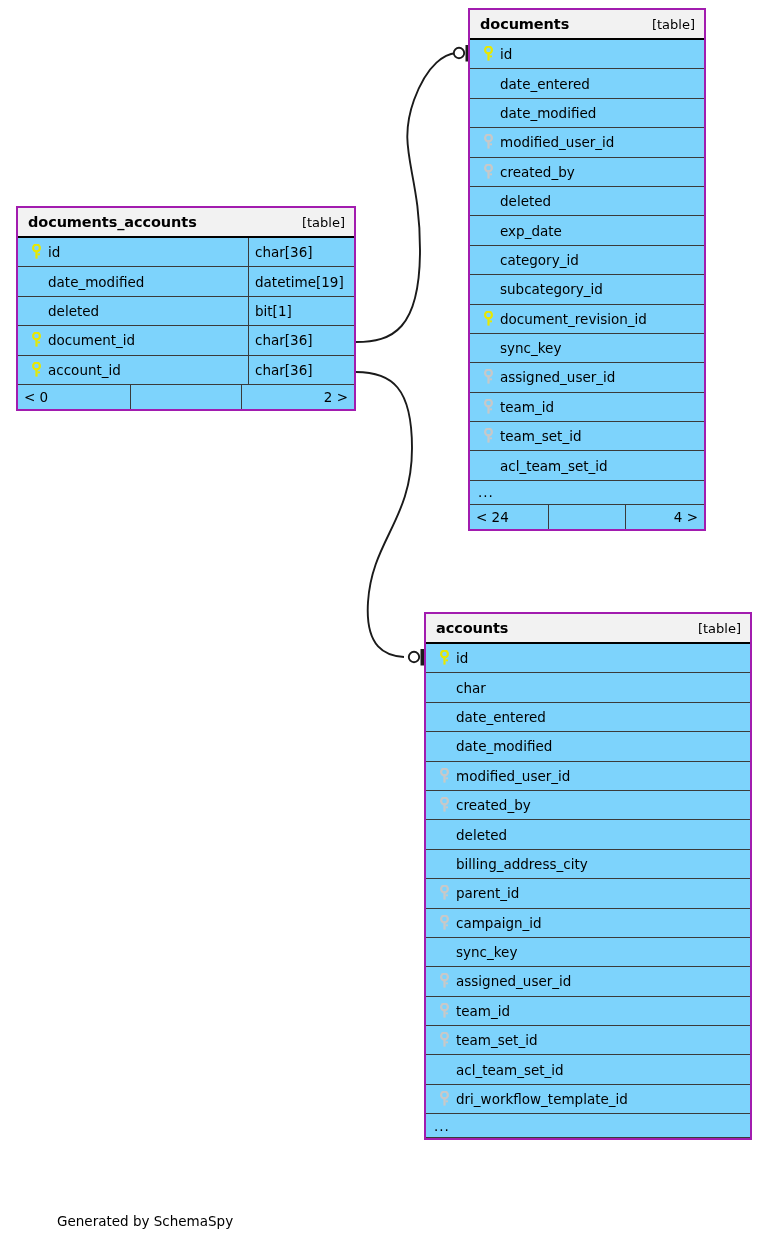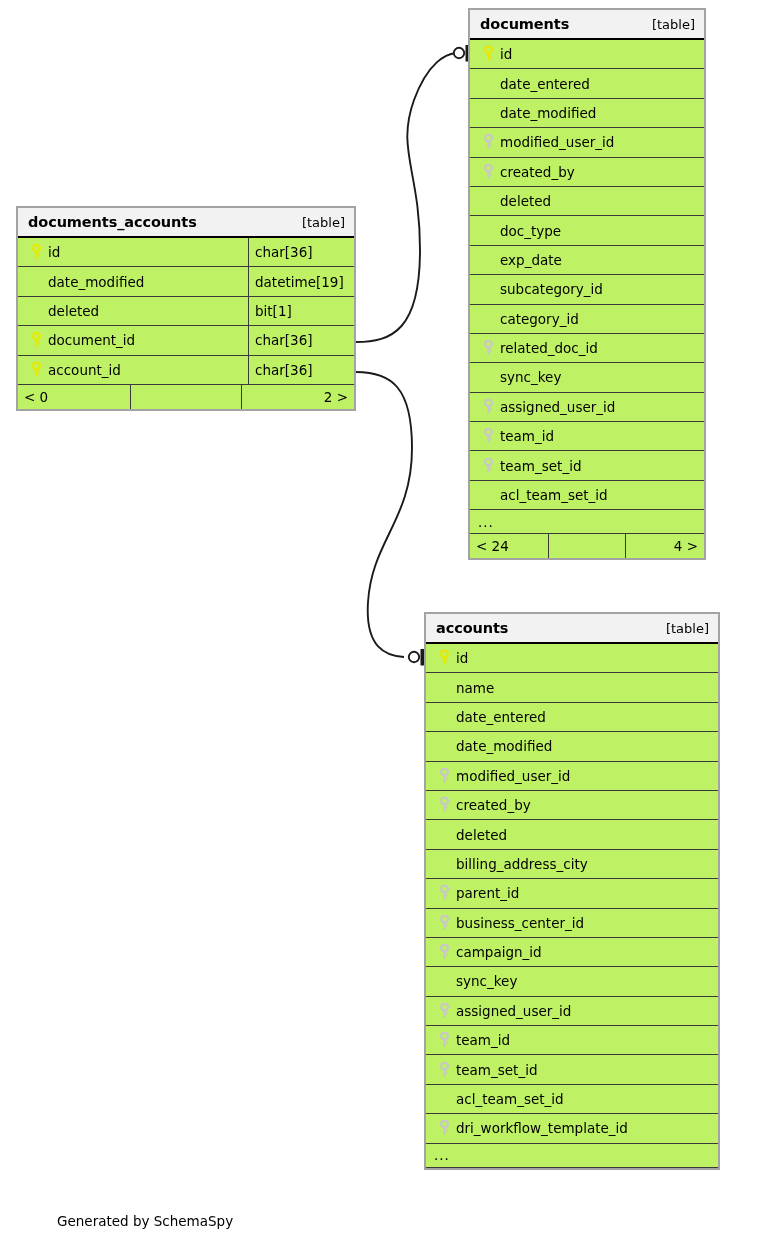--- a/index.html
+++ b/index.html
@@ -29,22 +29,22 @@
     top: 0;
     width: 764px;
     height: 1245px;
     z-index: 1;
     pointer-events: none;
   }
 
   .db-table {
     position: absolute;
     z-index: 2;
-    background: #bef264;
-    border: 2px solid #a3a3a3;
+    background: #7dd3fc;
+    border: 2px solid #a21caf;
     box-sizing: border-box;
   }
 
   .tbl-header {
     display: flex;
     align-items: center;
     justify-content: space-between;
     background: #f2f2f2;
     border-bottom: 2px solid #000000;
     box-sizing: border-box;
@@ -138,21 +138,21 @@
     box-sizing: border-box;
     flex: 1 1 33.333%;
   }
   .foot-cell.left  { justify-content: flex-start; padding-left: 6px; }
   .foot-cell.mid   { justify-content: center; border-left: 1.4px solid #3a3a3a; border-right: 1.4px solid #3a3a3a; }
   .foot-cell.right { justify-content: flex-end; padding-right: 6px; }
 
   
   #table-documents_accounts { left: 16px;  top: 206px; width: 340px; }
   #table-documents          { left: 468px; top: 8px;   width: 238px; }
-  #table-accounts           { left: 424px; top: 612px; width: 296px; }
+  #table-accounts           { left: 424px; top: 612px; width: 328px; }
 
   #table-documents_accounts .col-type-cell { flex-basis: 106px; }
 
   .credit {
     position: absolute;
     left: 17px;
     top: 1213px;
     font-size: 13.5px;
     color: #000000;
     z-index: 3;
@@ -309,51 +309,45 @@
         </div>
         <div class="tbl-row">
           <div class="col-name-cell">
             <span class="key-slot"></span>
             <span class="col-label">deleted</span>
           </div>
         </div>
         <div class="tbl-row">
           <div class="col-name-cell">
             <span class="key-slot"></span>
-            <span class="col-label">doc_type</span>
-          </div>
-        </div>
-        <div class="tbl-row">
-          <div class="col-name-cell">
-            <span class="key-slot"></span>
             <span class="col-label">exp_date</span>
           </div>
         </div>
         <div class="tbl-row">
           <div class="col-name-cell">
             <span class="key-slot"></span>
+            <span class="col-label">category_id</span>
+          </div>
+        </div>
+        <div class="tbl-row">
+          <div class="col-name-cell">
+            <span class="key-slot"></span>
             <span class="col-label">subcategory_id</span>
           </div>
         </div>
         <div class="tbl-row">
           <div class="col-name-cell">
-            <span class="key-slot"></span>
-            <span class="col-label">category_id</span>
-          </div>
-        </div>
-        <div class="tbl-row">
-          <div class="col-name-cell">
-            <span class="key-slot">
-              <svg width="9" height="16" viewBox="0 0 9 16">
-                <circle cx="4.5" cy="4" r="3.4" fill="none" stroke="#c8c8c8" stroke-width="2.2"></circle>
-                <rect x="3.4" y="6.4" width="2.2" height="8.2" fill="#c8c8c8"></rect>
-                <rect x="5.6" y="9.4" width="2.4" height="1.9" fill="#c8c8c8"></rect>
-              </svg>
-            </span>
-            <span class="col-label">related_doc_id</span>
+            <span class="key-slot">
+              <svg width="9" height="16" viewBox="0 0 9 16">
+                <circle cx="4.5" cy="4" r="3.4" fill="none" stroke="#e8e800" stroke-width="2.2"></circle>
+                <rect x="3.4" y="6.4" width="2.2" height="8.2" fill="#e8e800"></rect>
+                <rect x="5.6" y="9.4" width="2.4" height="1.9" fill="#e8e800"></rect>
+              </svg>
+            </span>
+            <span class="col-label">document_revision_id</span>
           </div>
         </div>
         <div class="tbl-row">
           <div class="col-name-cell">
             <span class="key-slot"></span>
             <span class="col-label">sync_key</span>
           </div>
         </div>
         <div class="tbl-row">
           <div class="col-name-cell">
@@ -420,21 +414,21 @@
                 <rect x="3.4" y="6.4" width="2.2" height="8.2" fill="#e8e800"></rect>
                 <rect x="5.6" y="9.4" width="2.4" height="1.9" fill="#e8e800"></rect>
               </svg>
             </span>
             <span class="col-label">id</span>
           </div>
         </div>
         <div class="tbl-row">
           <div class="col-name-cell">
             <span class="key-slot"></span>
-            <span class="col-label">name</span>
+            <span class="col-label">char</span>
           </div>
         </div>
         <div class="tbl-row">
           <div class="col-name-cell">
             <span class="key-slot"></span>
             <span class="col-label">date_entered</span>
           </div>
         </div>
         <div class="tbl-row">
           <div class="col-name-cell">
@@ -481,32 +475,20 @@
         <div class="tbl-row">
           <div class="col-name-cell">
             <span class="key-slot">
               <svg width="9" height="16" viewBox="0 0 9 16">
                 <circle cx="4.5" cy="4" r="3.4" fill="none" stroke="#c8c8c8" stroke-width="2.2"></circle>
                 <rect x="3.4" y="6.4" width="2.2" height="8.2" fill="#c8c8c8"></rect>
                 <rect x="5.6" y="9.4" width="2.4" height="1.9" fill="#c8c8c8"></rect>
               </svg>
             </span>
             <span class="col-label">parent_id</span>
-          </div>
-        </div>
-        <div class="tbl-row">
-          <div class="col-name-cell">
-            <span class="key-slot">
-              <svg width="9" height="16" viewBox="0 0 9 16">
-                <circle cx="4.5" cy="4" r="3.4" fill="none" stroke="#c8c8c8" stroke-width="2.2"></circle>
-                <rect x="3.4" y="6.4" width="2.2" height="8.2" fill="#c8c8c8"></rect>
-                <rect x="5.6" y="9.4" width="2.4" height="1.9" fill="#c8c8c8"></rect>
-              </svg>
-            </span>
-            <span class="col-label">business_center_id</span>
           </div>
         </div>
         <div class="tbl-row">
           <div class="col-name-cell">
             <span class="key-slot">
               <svg width="9" height="16" viewBox="0 0 9 16">
                 <circle cx="4.5" cy="4" r="3.4" fill="none" stroke="#c8c8c8" stroke-width="2.2"></circle>
                 <rect x="3.4" y="6.4" width="2.2" height="8.2" fill="#c8c8c8"></rect>
                 <rect x="5.6" y="9.4" width="2.4" height="1.9" fill="#c8c8c8"></rect>
               </svg>

